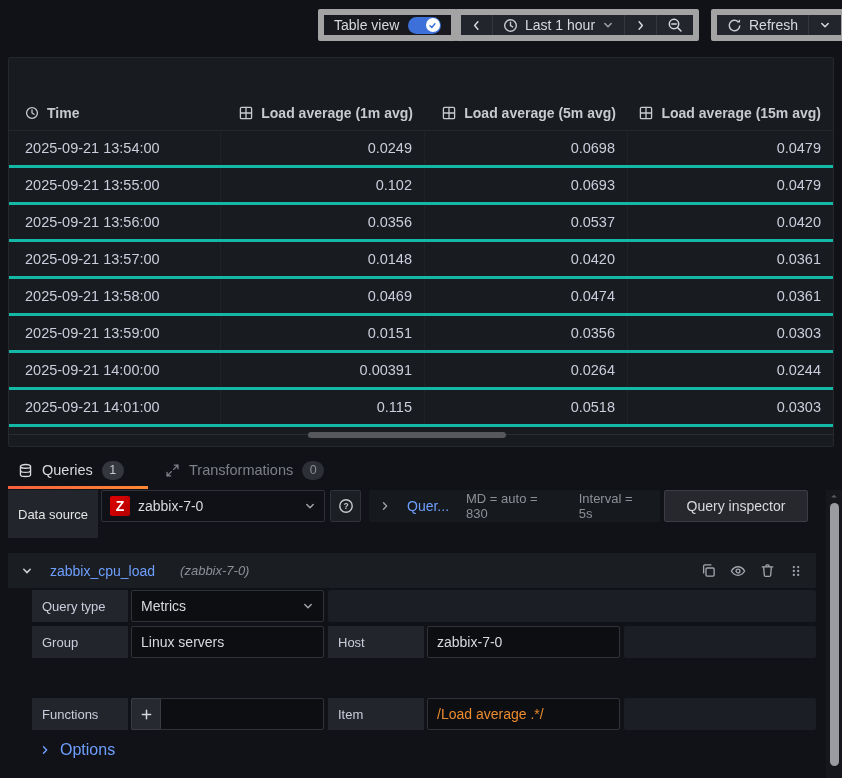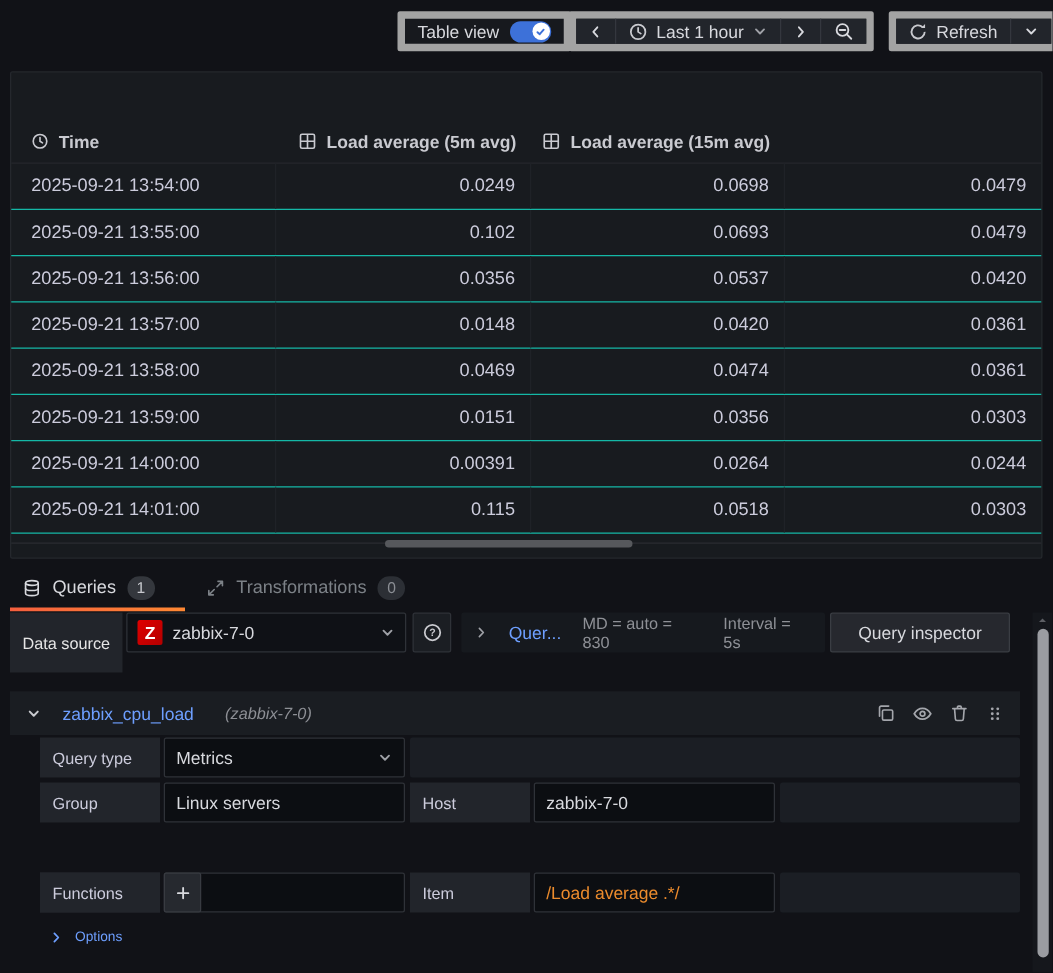--- a/index.html
+++ b/index.html
@@ -53,21 +53,21 @@
     border-bottom: 1px solid #24272c;
   }
   .th {
     display: flex; align-items: center; gap: 8px;
     font-size: 14px; font-weight: 700; color: #c9cad0;
     padding: 0 12px 0 16px; overflow: hidden; white-space: nowrap;
   }
   .th.num { justify-content: flex-end; padding-right: 12px; }
   .tbody .tr {
     display: grid; grid-template-columns: 212px 204px 203px 205px;
-    height: 37px; border-bottom: 1px solid #14b8a6;
+    height: 37px; border-bottom: 3px solid #14b8a6;
   }
   .td {
     display: flex; align-items: center; font-size: 14.5px; color: #ccccdc;
     padding: 0 12px 0 16px; border-right: 1px solid #1f2227;
     white-space: nowrap; overflow: hidden;
   }
   .td:last-child { border-right: none; }
   .td.num { justify-content: flex-end; padding-right: 12px; }
   .tfoot-line {
     position: absolute; left: 0; right: 0; top: 376px;
@@ -164,21 +164,21 @@
   .orange { color: #eb8b2d; text-align: center; }
   .plus-btn {
     width: 30px; height: 32px; background: #26292f; border: 1px solid #383b41;
     border-radius: 2px; color: #d8d9de; font-size: 17px; font-weight: 500;
     display: flex; align-items: center; justify-content: center; cursor: pointer;
   }
   .options-row {
     position: absolute; left: 40px; top: 737px; height: 26px;
     display: flex; align-items: center; gap: 10px; color: #6e9fff; cursor: pointer;
   }
-  .options-label { font-size: 11px; font-weight: 500; }
+  .options-label { font-size: 16px; font-weight: 500; }
 
   
   .vscroll {
     position: absolute; left: 826px; top: 490px; width: 16px; height: 288px;
     background: #15171c;
   }
   .vscroll .arrow { position: absolute; left: 4px; top: 2px; color: #5d5f64; }
   .vthumb {
     position: absolute; left: 3.5px; top: 13px; width: 9px; height: 263px;
     background: #9a9ca1; border-radius: 4.5px; cursor: pointer;
@@ -259,20 +259,29 @@
 <div class="panel">
   <div class="thead">
     <div class="th">
       <span>
           <svg width="14" height="14" viewBox="0 0 16 16">
             <circle cx="8" cy="8" r="6.2" fill="none" stroke="currentColor" stroke-width="1.5"></circle>
             <path d="M8 4.6V8l2.3 1.5" fill="none" stroke="currentColor" stroke-width="1.5" stroke-linecap="round"></path>
           </svg>
         </span>
       <span>Time</span>
+    </div>
+    <div class="th num">
+      <span>
+          <svg width="14" height="14" viewBox="0 0 16 16">
+            <rect x="1.6" y="1.6" width="12.8" height="12.8" rx="1.4" fill="none" stroke="currentColor" stroke-width="1.5"></rect>
+            <path d="M1.6 8h12.8M8 1.6v12.8" stroke="currentColor" stroke-width="1.5"></path>
+          </svg>
+        </span>
+      <span>Load average (1m avg)</span>
     </div>
     <div class="th num">
       <span>
           <svg width="14" height="14" viewBox="0 0 16 16">
             <rect x="1.6" y="1.6" width="12.8" height="12.8" rx="1.4" fill="none" stroke="currentColor" stroke-width="1.5"></rect>
             <path d="M1.6 8h12.8M8 1.6v12.8" stroke="currentColor" stroke-width="1.5"></path>
           </svg>
         </span>
       <span>Load average (5m avg)</span>
     </div>

